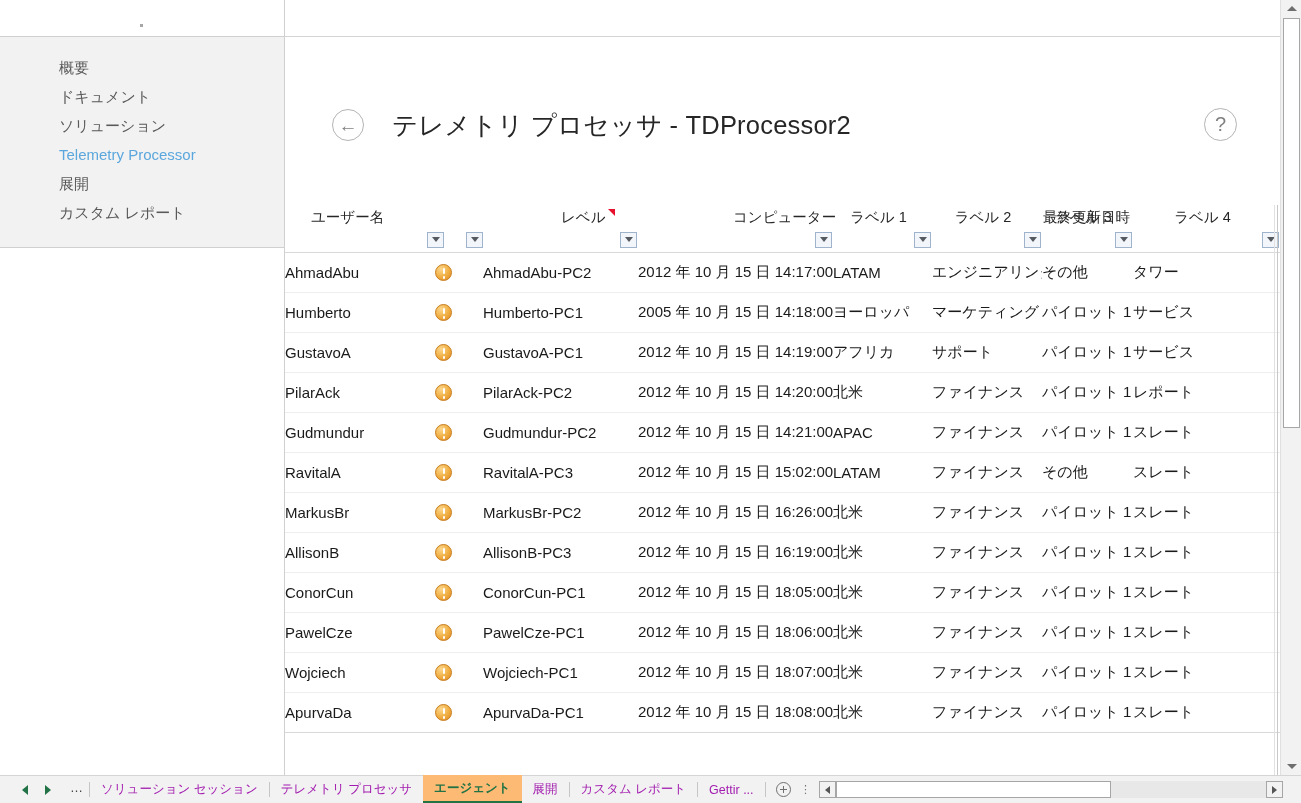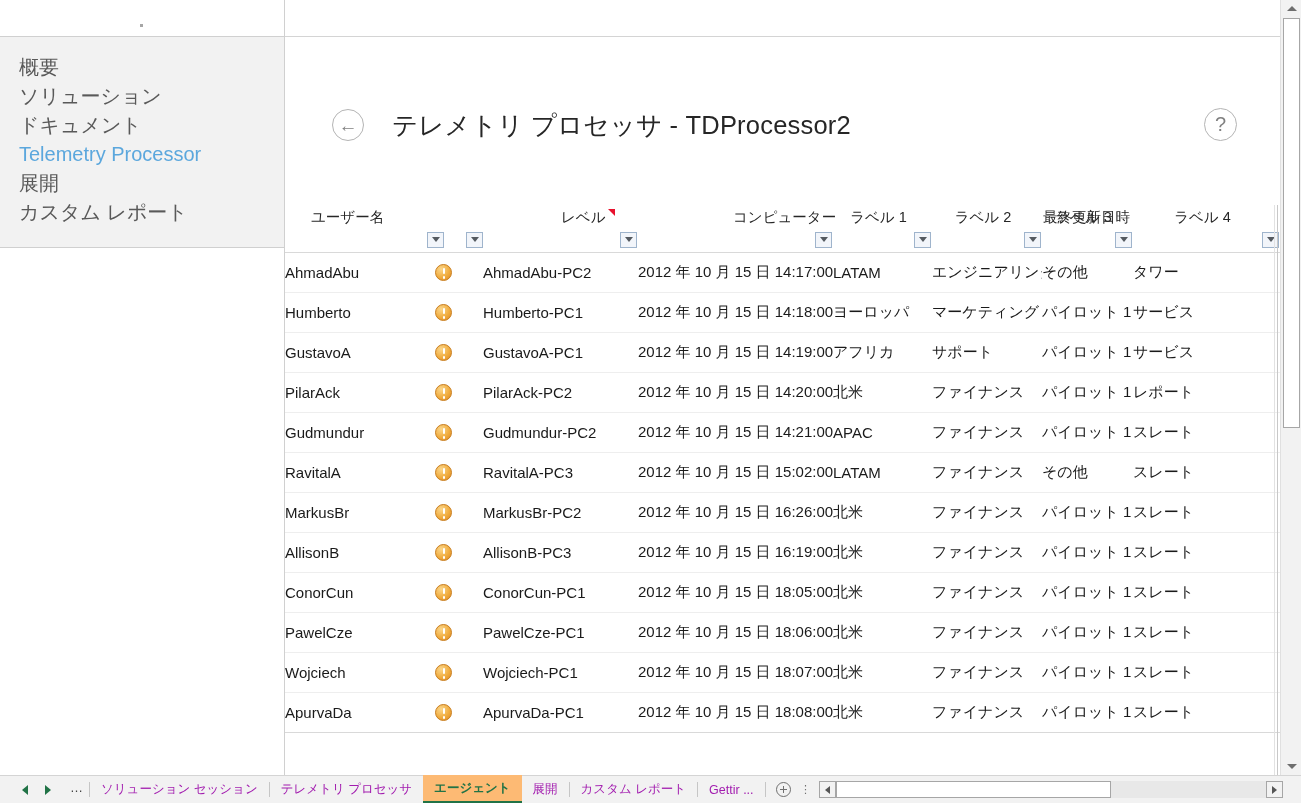--- a/index.html
+++ b/index.html
@@ -52,22 +52,22 @@
     width: 285px; height: 212px;
     background: #f2f2f2;
     border-top: 1px solid #d0d0d0;
     border-bottom: 1px solid #d0d0d0;
     border-right: 1px solid #d0d0d0;
     padding-top: 16px;
   }
   .nav-item {
     height: 29px;
     line-height: 29px;
-    padding-left: 19px;
-    font-size: 20px;
+    padding-left: 59px;
+    font-size: 15px;
     color: #595959;
     white-space: nowrap;
     cursor: pointer;
   }
   .nav-item.active { color: #5ba7dd; }
 
   .nav-below {
     position: absolute;
     left: 0; top: 248px;
     width: 285px; height: 527px;
@@ -441,22 +441,22 @@
 <div id="app">
 
   <div class="top-strip">
     <div class="top-strip-dot"></div>
   </div>
   <div class="vline-left"></div>
   <div class="hline-top"></div>
 
   <div class="nav-panel" id="nav-panel">
       <div class="nav-item">概要</div>
+      <div class="nav-item">ドキュメント</div>
       <div class="nav-item">ソリューション</div>
-      <div class="nav-item">ドキュメント</div>
       <div class="nav-item active">Telemetry Processor</div>
       <div class="nav-item">展開</div>
       <div class="nav-item">カスタム レポート</div>
     </div>
   <div class="nav-below"></div>
 
   <div class="sel-cell"></div>
   <div class="sel-handle"></div>
 
   <div class="report">
@@ -539,21 +539,21 @@
               <td class="c-date">2012 年 10 月 15 日 14:17:00</td>
               <td class="c-lab">LATAM</td>
               <td class="c-lab">エンジニアリング</td>
               <td class="c-lab">その他</td>
               <td class="c-lab">タワー</td>
             </tr>
             <tr>
               <td class="c-user">Humberto</td>
               <td class="c-level"><span class="warn-icon"></span></td>
               <td class="c-comp">Humberto-PC1</td>
-              <td class="c-date">2012 年 10 月 15 日 14:18:00</td>
+              <td class="c-date">2005 年 10 月 15 日 14:18:00</td>
               <td class="c-lab">ヨーロッパ</td>
               <td class="c-lab">マーケティング</td>
               <td class="c-lab">パイロット 1</td>
               <td class="c-lab">サービス</td>
             </tr>
             <tr>
               <td class="c-user">GustavoA</td>
               <td class="c-level"><span class="warn-icon"></span></td>
               <td class="c-comp">GustavoA-PC1</td>
               <td class="c-date">2012 年 10 月 15 日 14:19:00</td>

